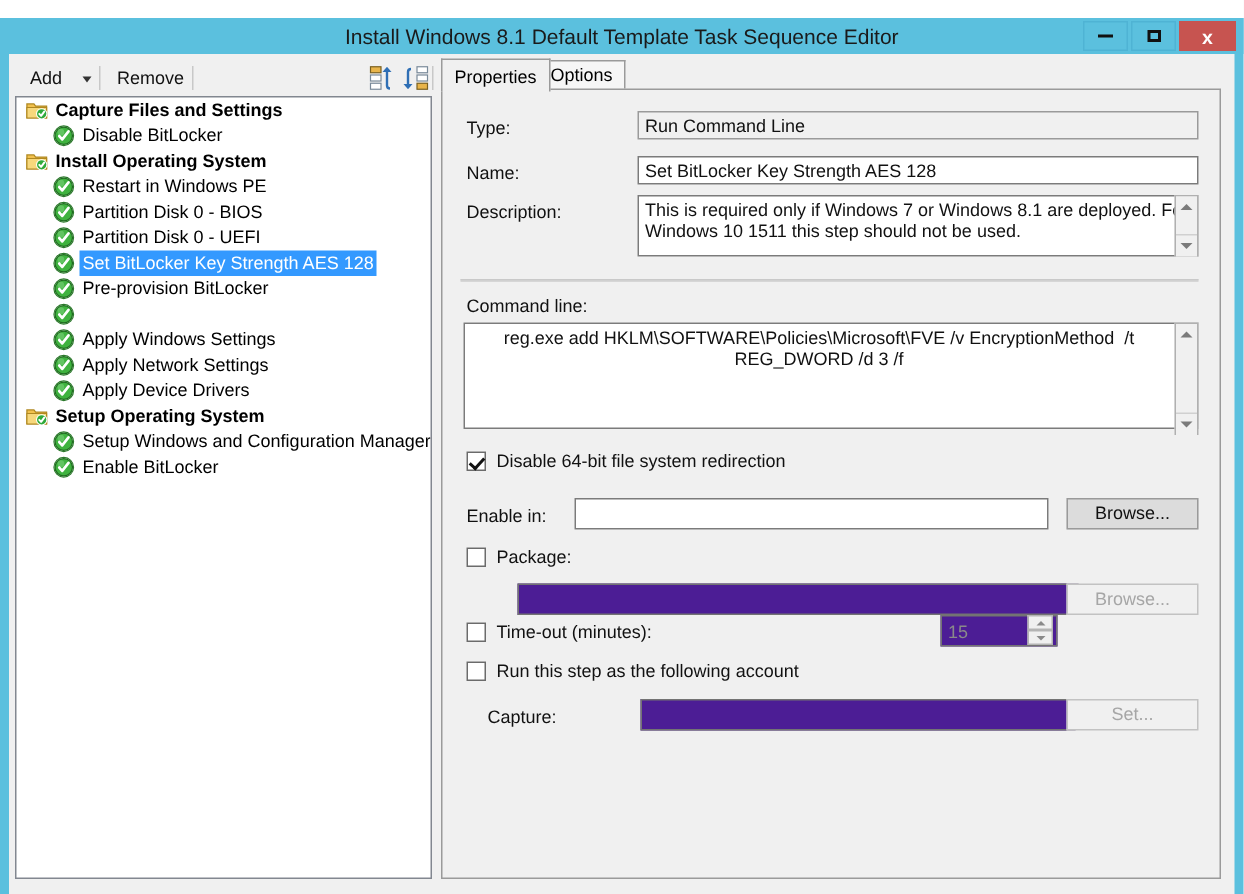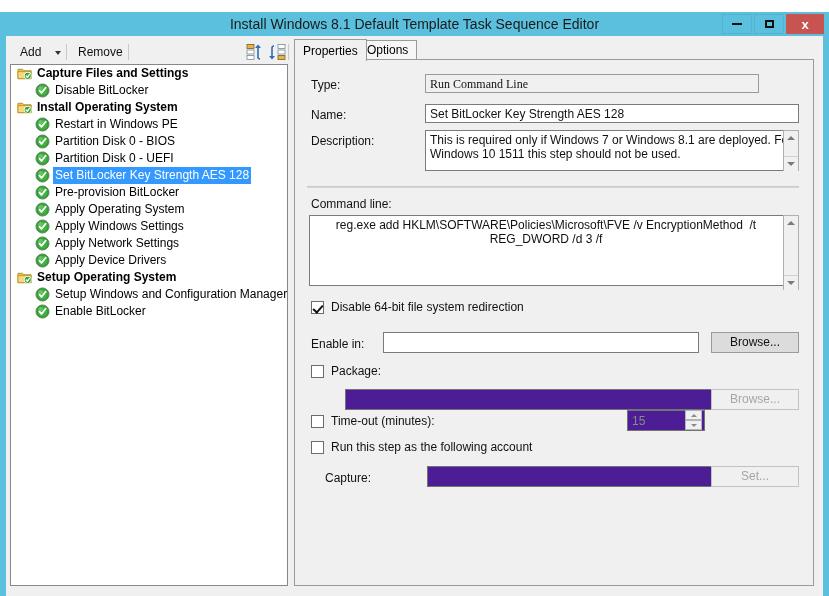--- a/index.html
+++ b/index.html
@@ -464,21 +464,20 @@
             </svg></span>
           <span class="lbl">Pre-provision BitLocker</span>
         </div>
         <div class="tree-row step">
           <span class="ic"><svg viewBox="0 0 16 16" width="15" height="15">
               <circle cx="8" cy="8" r="7" fill="#ffffff" stroke="#2d7a2d" stroke-width="0.8"></circle>
               <circle cx="8" cy="8" r="6.2" fill="#3fb23f" stroke="#1f6b1f" stroke-width="0.9"></circle>
               <circle cx="6" cy="5.5" r="2.4" fill="#7fd37f" opacity="0.55"></circle>
               <path d="M4.8 8.2 L6.9 10.6 L11.4 4.9" stroke="#ffffff" stroke-width="1.9" fill="none" stroke-linecap="round" stroke-linejoin="round"></path>
             </svg></span>
-          <span class="lbl">Apply Operating System</span>
         </div>
         <div class="tree-row step">
           <span class="ic"><svg viewBox="0 0 16 16" width="15" height="15">
               <circle cx="8" cy="8" r="7" fill="#ffffff" stroke="#2d7a2d" stroke-width="0.8"></circle>
               <circle cx="8" cy="8" r="6.2" fill="#3fb23f" stroke="#1f6b1f" stroke-width="0.9"></circle>
               <circle cx="6" cy="5.5" r="2.4" fill="#7fd37f" opacity="0.55"></circle>
               <path d="M4.8 8.2 L6.9 10.6 L11.4 4.9" stroke="#ffffff" stroke-width="1.9" fill="none" stroke-linecap="round" stroke-linejoin="round"></path>
             </svg></span>
           <span class="lbl">Apply Windows Settings</span>
         </div>
@@ -531,21 +530,21 @@
       </div>
 
     <div id="tabstrip">
       <div class="tab active" id="tab-properties">Properties</div>
       <div class="tab" id="tab-options">Options</div>
     </div>
 
     <div id="tabpanel">
 
       <div class="lbl-static" style="left:16px; top:18px;">Type:</div>
-      <div class="tbox readonlygray" style="left:130px; top:14px; width:334px; height:19px; line-height:15px;font-family:Liberation Serif, serif;">Run Command Line</div>
+      <div class="tbox readonlygray" style="left:130px; top:14px; width:374px; height:19px; line-height:15px;">Run Command Line</div>
 
       <div class="lbl-static" style="left:16px; top:48px;">Name:</div>
       <div class="tbox" style="left:130px; top:44px; width:374px; height:19px; line-height:15px;">Set BitLocker Key Strength AES 128</div>
 
       <div class="lbl-static" style="left:16px; top:74px;">Description:</div>
       <div class="tbox" style="left:130px; top:70px; width:374px; height:41px;">This is required only if Windows 7 or Windows 8.1 are deployed. For Windows 10 1511 this step should not be used.</div>
       <div class="sbar" style="left:488px; top:70px; width:16px; height:41px;">
         <div class="sbtn" style="top:0;">
             <span class="chev up"></span>
           </div>

